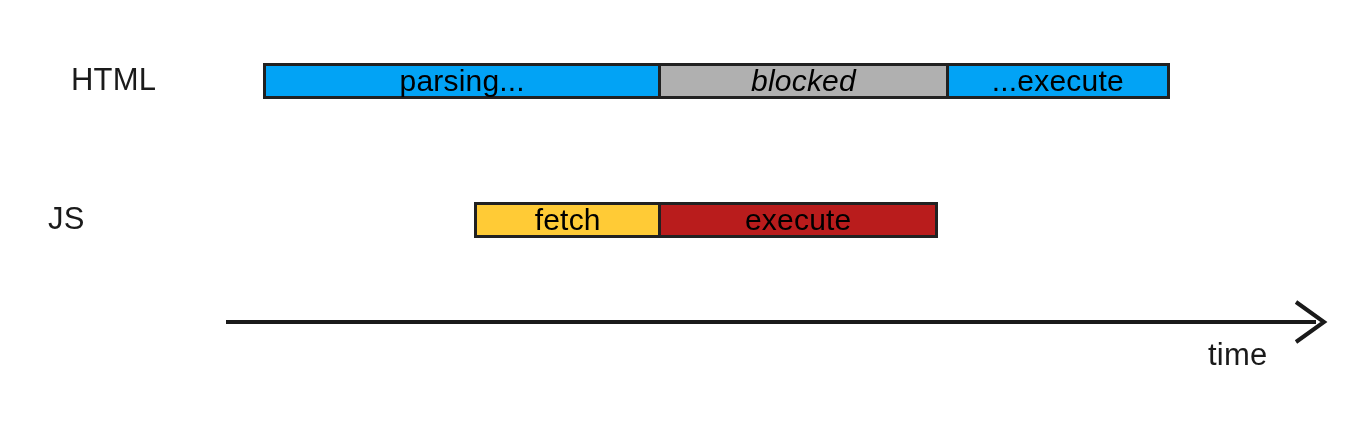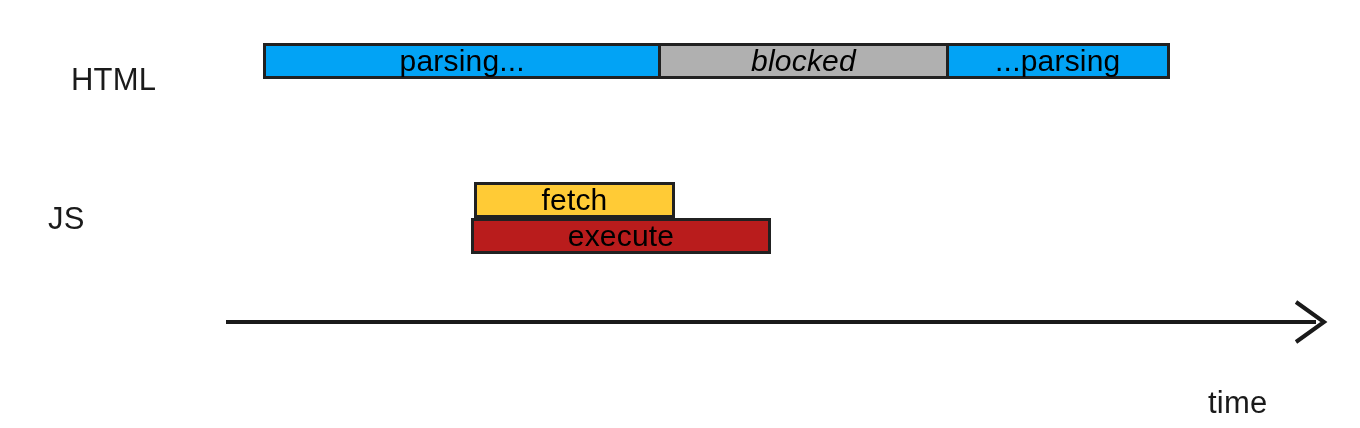--- a/index.html
+++ b/index.html
@@ -28,26 +28,26 @@
     white-space: nowrap;
     line-height: 1;
   }
   #label-html { left: 39px; top: 64px; margin-left: 32px; }
   #label-js   { left: 48px; top: 203px; }
 
   
   .track {
     position: absolute;
     display: flex;
-    align-items: flex-start;
+    align-items: center;
     box-sizing: border-box;
     padding-left: 37px;
   }
   #track-html { left: 226px; top: 43px; width: 944px; height: 75px; }
-  #track-js   { left: 437px; top: 182px; width: 501px; height: 76px; flex-direction: column; }
+  #track-js   { left: 437px; top: 182px; width: 501px; height: 76px; }
 
   .segment {
     box-sizing: border-box;
     border: 3px solid #212121;
     display: flex;
     align-items: center;
     justify-content: center;
     font-size: 30px;
     color: #000000;
     letter-spacing: 0.2px;
@@ -73,34 +73,33 @@
   }
   #time-label {
     position: absolute;
     left: 1208px;
     top: 339px;
     font-size: 31px;
     color: #1a1a1a;
     letter-spacing: 0.2px;
     white-space: nowrap;
     line-height: 1;
-    margin-top: 48px;
   }
 </style>
 </head>
 <body>
 
 <div id="canvas" style="background: rgb(255, 255, 255);">
 
   <div class="row-label" id="label-html">HTML</div>
 
   <div class="track" id="track-html">
     <div class="segment" id="seg-parsing-1" style="background-color: rgb(2, 163, 245); border-color: rgb(33, 33, 33);">parsing...</div>
     <div class="segment" id="seg-blocked" style="background-color: rgb(176, 176, 176); border-color: rgb(33, 33, 33);">blocked</div>
-    <div class="segment" id="seg-parsing-2" style="background-color: rgb(2, 163, 245); border-color: rgb(33, 33, 33);">...parsing</div>
+    <div class="segment" id="seg-parsing-2" style="background-color: rgb(2, 163, 245); border-color: rgb(33, 33, 33);">...execute</div>
   </div>
 
   <div class="row-label" id="label-js">JS</div>
 
   <div class="track" id="track-js">
     <div class="segment" id="seg-fetch" style="background-color: rgb(255, 203, 54); border-color: rgb(33, 33, 33);">fetch</div>
     <div class="segment" id="seg-execute" style="background-color: #b91c1c; border-color: rgb(33, 33, 33);">execute</div>
   </div>
 
   <svg id="time-axis" viewBox="0 0 1125 60">

